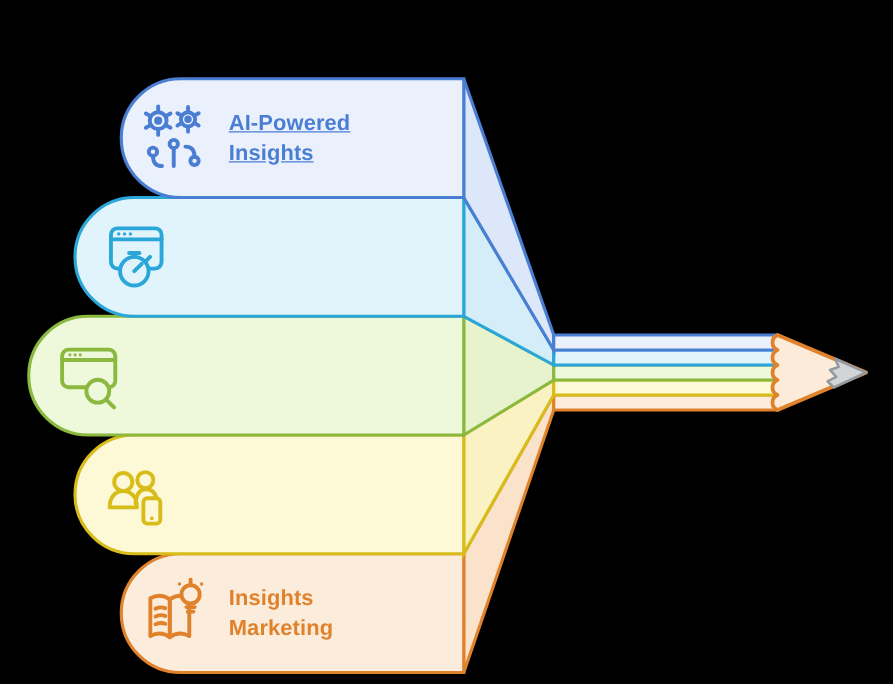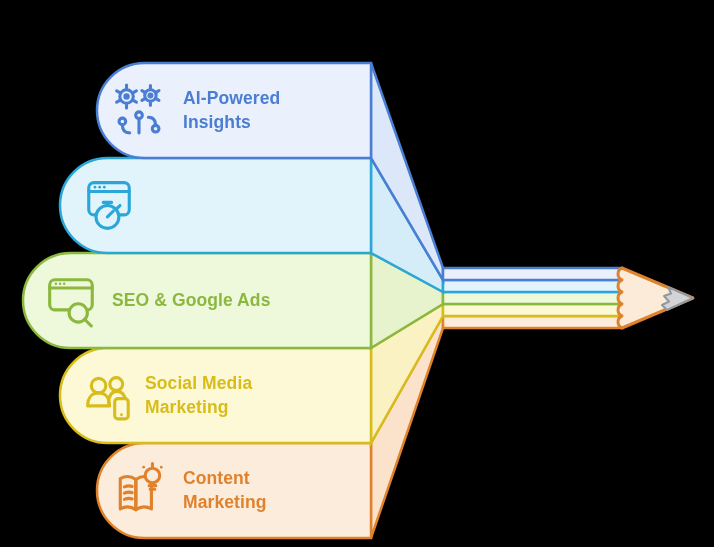--- a/index.html
+++ b/index.html
@@ -120,21 +120,19 @@
       <path d="M11,24 c2.8,-1.2 5.2,-1.3 7.5,-0.4 M11,30 c2.8,-1.2 5.2,-1.3 7.5,-0.4 M11,36 c2.8,-1.2 5.2,-1.3 7.5,-0.4"></path>
       <circle cx="38" cy="13" r="7" fill="#fcecdc"></circle>
       <path d="M34.8,22.8 h6.4 M35.8,26.3 h4.4 M38,1.5 V4.2"></path>
     </g>
     <g fill="currentColor" stroke="none">
       <circle cx="29.5" cy="5" r="1.3"></circle>
         <circle cx="46.5" cy="5" r="1.3"></circle>
     </g>
   </svg>
 
-  <div class="label" style="left: 183px; top: 63px; width: 155px; color: rgb(74, 126, 210);">AI-Powered Insights</div>
+  <div class="label" style="left: 183px; top: 63px; width: 155px; color: rgb(74, 126, 210); text-decoration: underline;">AI-Powered Insights</div>
 
 
-  <div class="label" style="left: 112px; top: 253px; width: 240px; color: rgb(139, 184, 62);">SEO &amp; Google Ads</div>
 
-  <div class="label" style="left: 145px; top: 348px; width: 155px; color: rgb(216, 188, 26);">Social Media Marketing</div>
 
-  <div class="label" style="left: 183px; top: 443px; width: 145px; color: rgb(224, 130, 44);">Content Marketing</div>
+  <div class="label" style="left: 183px; top: 443px; width: 145px; color: rgb(224, 130, 44);">Insights Marketing</div>
 </div>
 
 </body></html>

